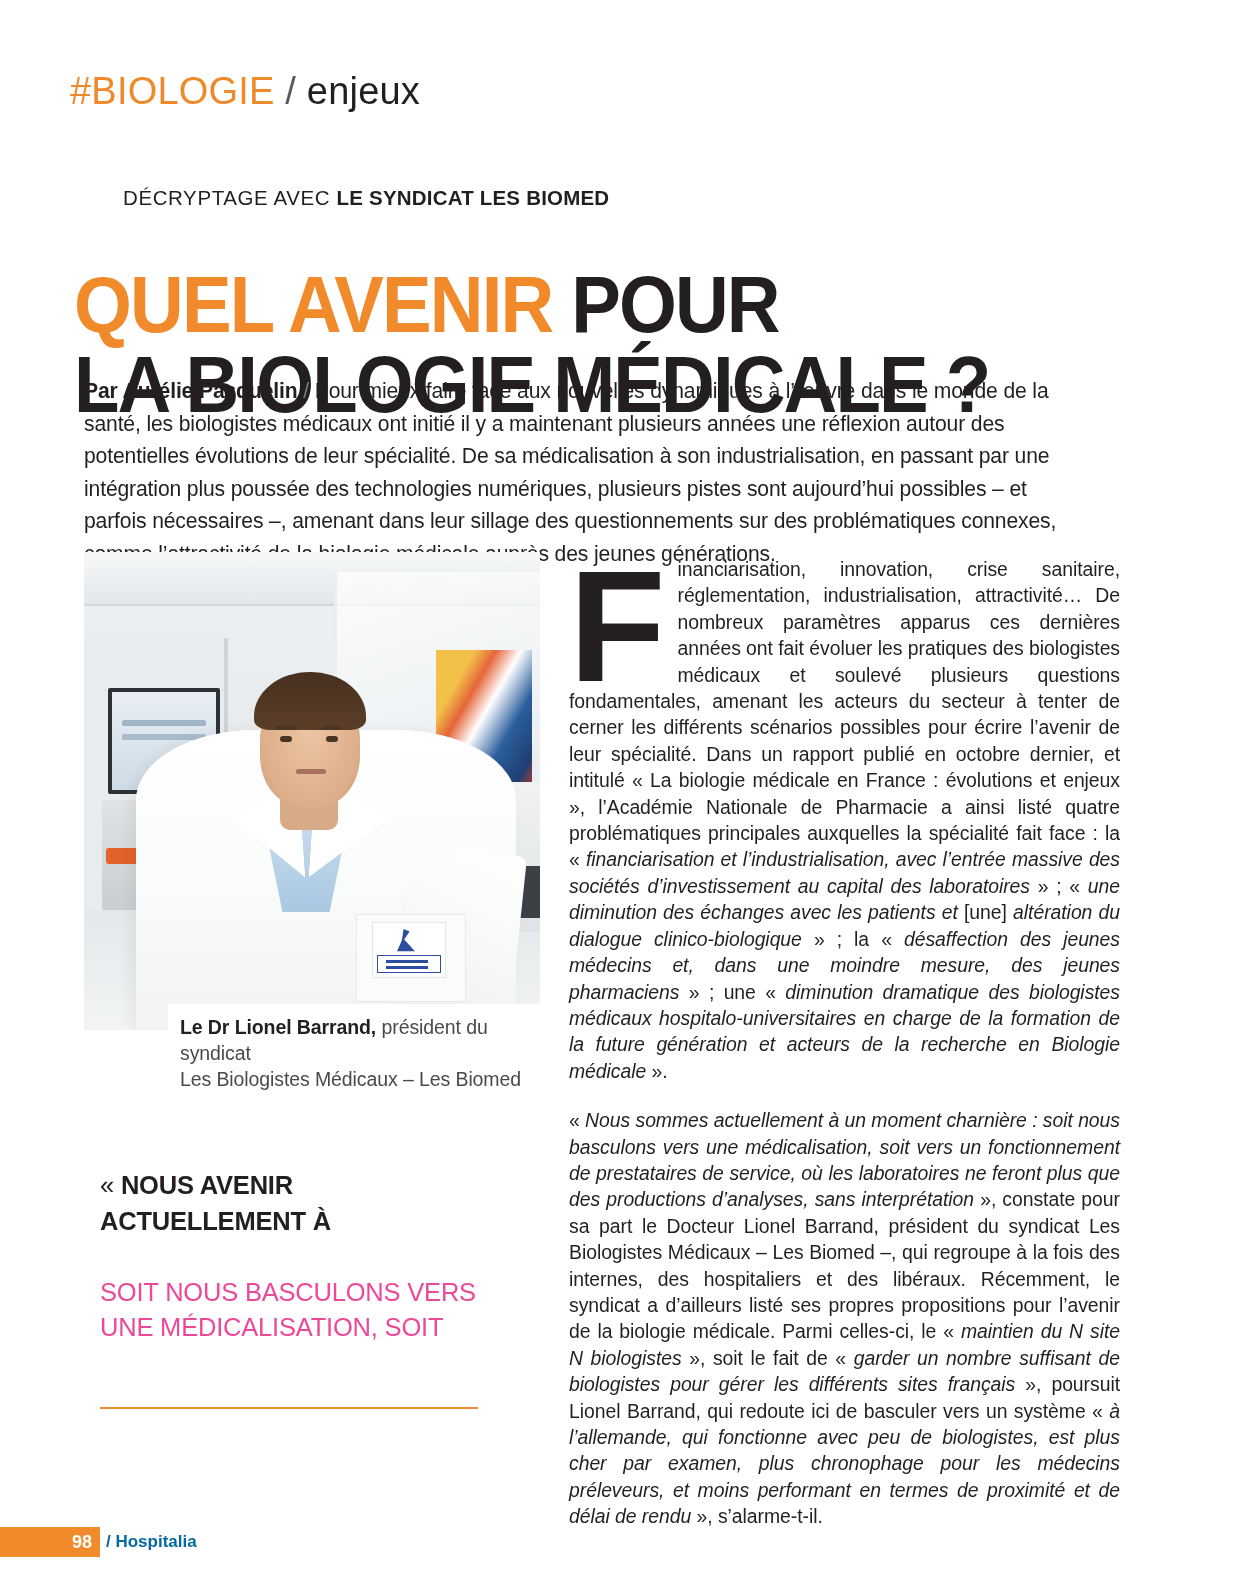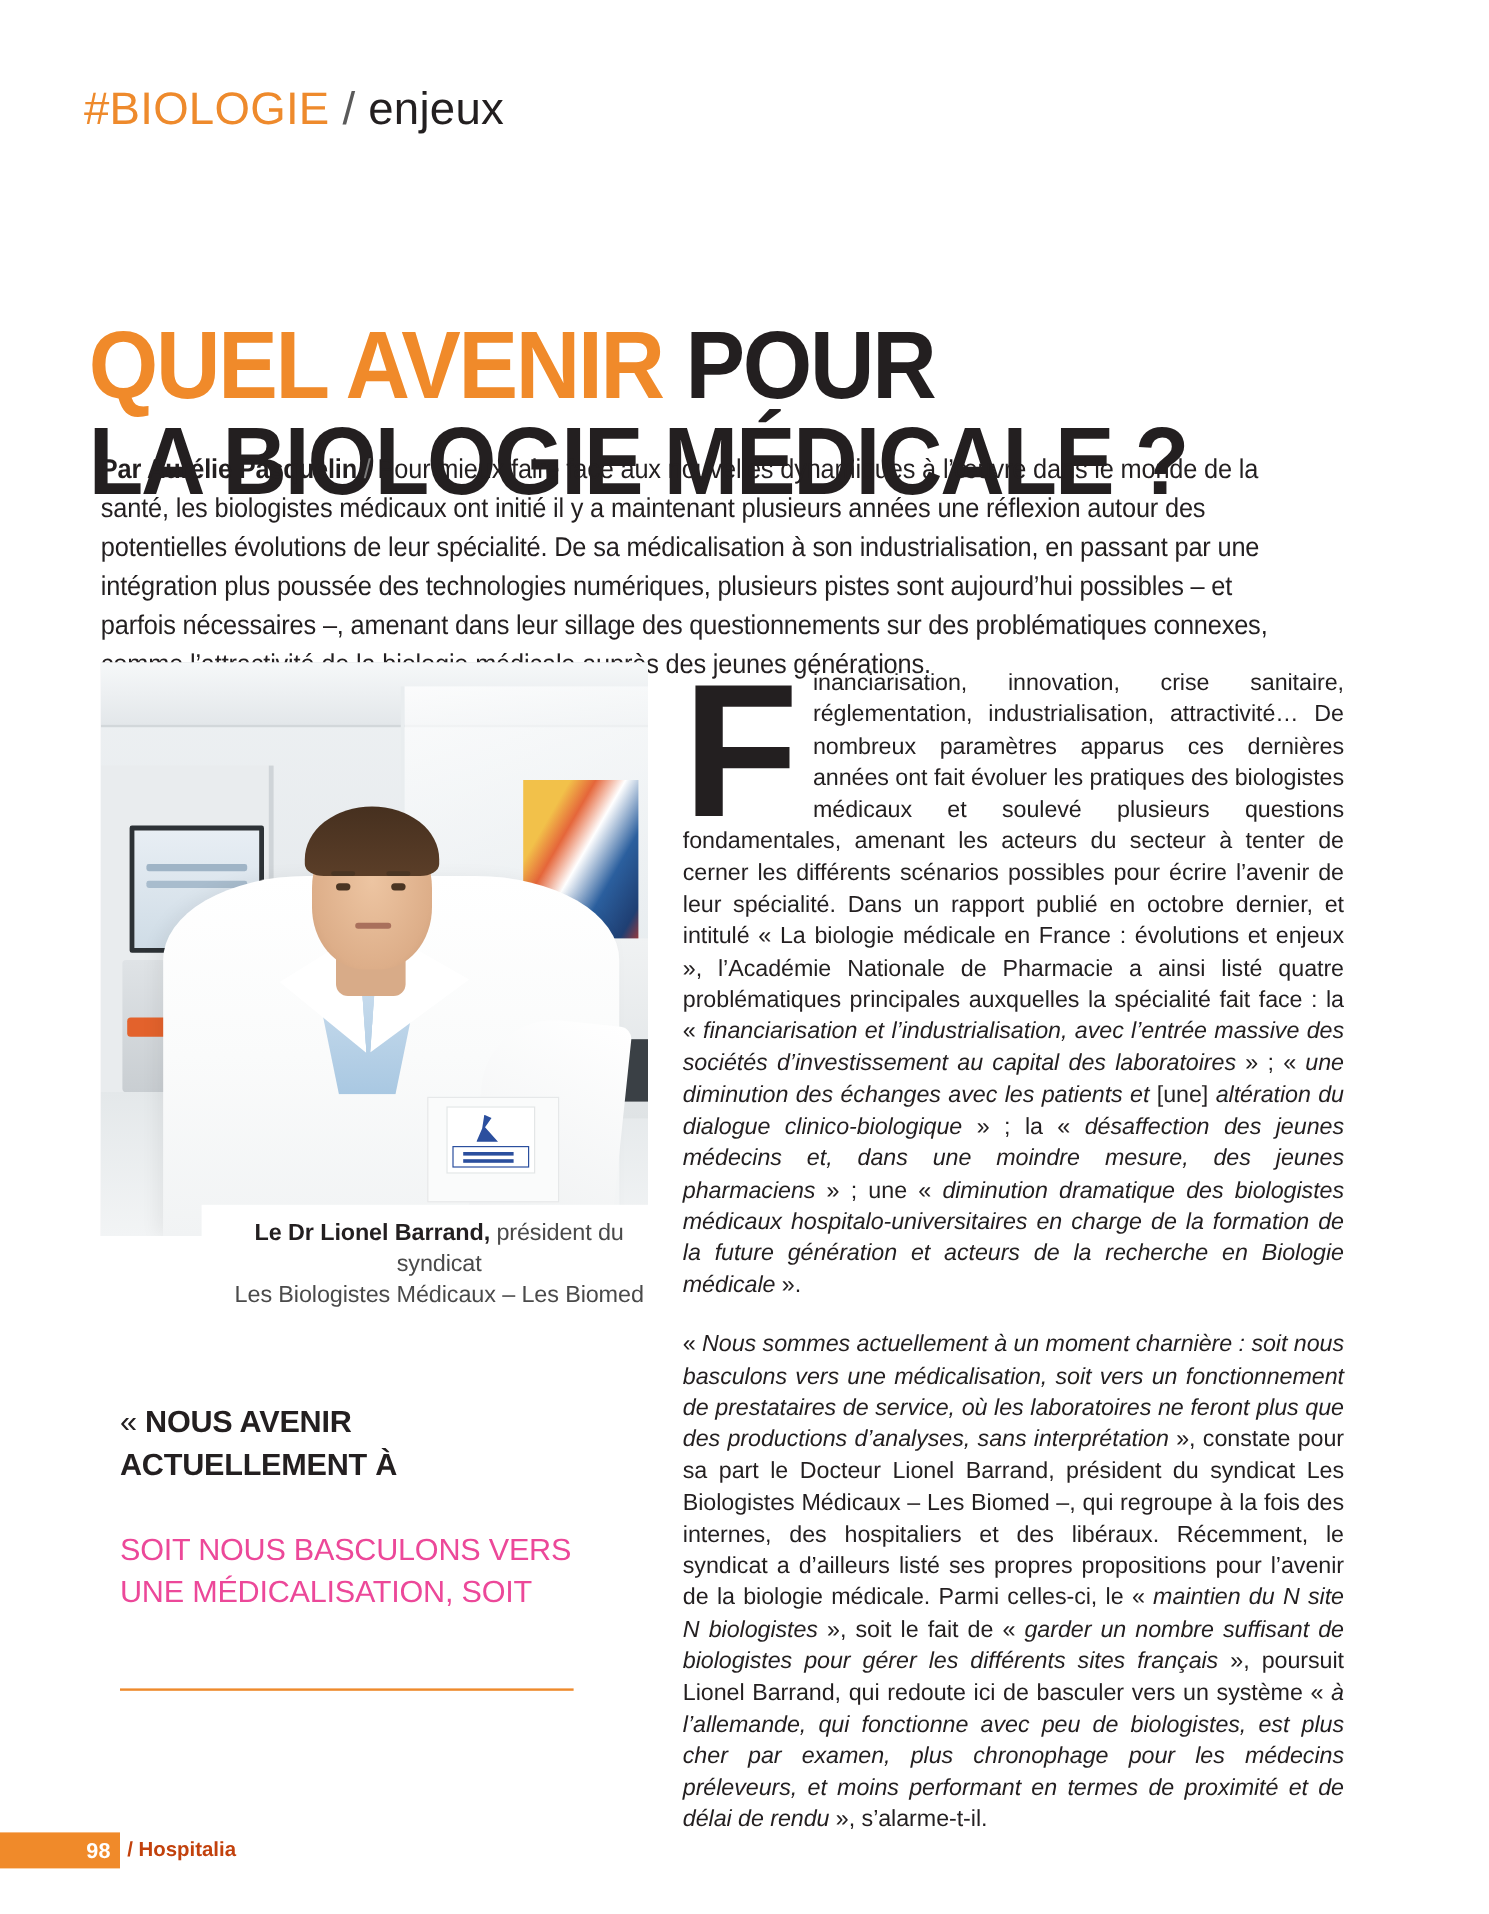--- a/index.html
+++ b/index.html
@@ -237,21 +237,20 @@
     left: 168px;
     top: 1004px;
     width: 372px;
     background: #ffffff;
     padding: 10px 0 8px 12px;
     font-family: "Liberation Sans Narrow", "Liberation Sans", sans-serif;
     font-size: 19.5px;
     line-height: 26px;
     color: #4a4a4a;
     letter-spacing: -0.1px;
-    text-align: center;
   }
   .caption .name { font-weight: 700; color: #231f20; }
 
   
   .pullquote {
     position: absolute;
     left: 100px;
     top: 1168px;
     width: 420px;
     font-family: "Liberation Sans", sans-serif;
@@ -326,37 +325,40 @@
     font-weight: 700;
     font-size: 18px;
     font-family: "Liberation Sans Narrow", "Liberation Sans", sans-serif;
   }
   .footer-title {
     position: absolute;
     left: 106px;
     top: 1527px;
     height: 30px;
     line-height: 30px;
-    color: #c2410c;
+    color: #0369a1;
     font-size: 17px;
     font-weight: 600;
     font-family: "Liberation Sans Narrow", "Liberation Sans", sans-serif;
   }
 </style>
 </head>
 <body>
 
 <div class="page">
 
   <div class="rubric">
     <span class="hash">#BIOLOGIE</span>
     <span class="slash">/</span>
     <span class="sub">enjeux</span>
   </div>
 
+  <div class="eyebrow">
+    <span>DÉCRYPTAGE AVEC </span><span class="strong">LE SYNDICAT LES BIOMED</span>
+  </div>
 
   <h1 class="headline">
     <span class="l1"><span class="hl-accent">QUEL AVENIR</span><span> POUR</span></span>
     <span class="l2">LA BIOLOGIE MÉDICALE ?</span>
   </h1>
 
   <div class="chapeau">
     <span class="byline">Par Aurélie Pasquelin</span><span class="sep"> / </span><span>Pour mieux faire face aux nouvelles dynamiques à l’œuvre dans le monde de la santé, les biologistes médicaux ont initié il y a maintenant plusieurs années une réflexion autour des potentielles évolutions de leur spécialité. De sa médicalisation à son industrialisation, en passant par une intégration plus poussée des technologies numériques, plusieurs pistes sont aujourd’hui possibles – et parfois nécessaires –, amenant dans leur sillage des questionnements sur des problématiques connexes, comme l’attractivité de la biologie médicale auprès des jeunes générations.</span>
   </div>
 

